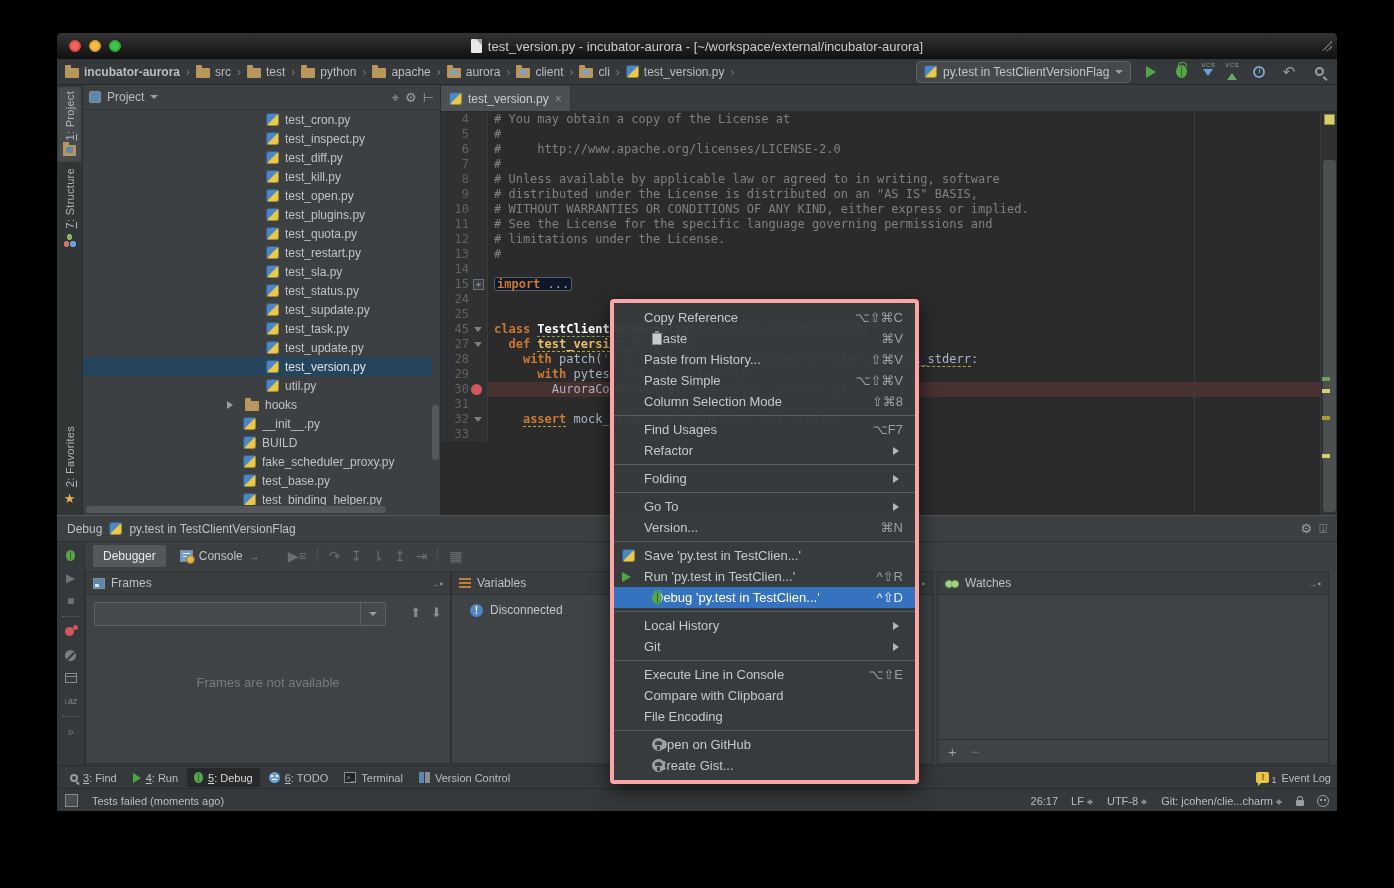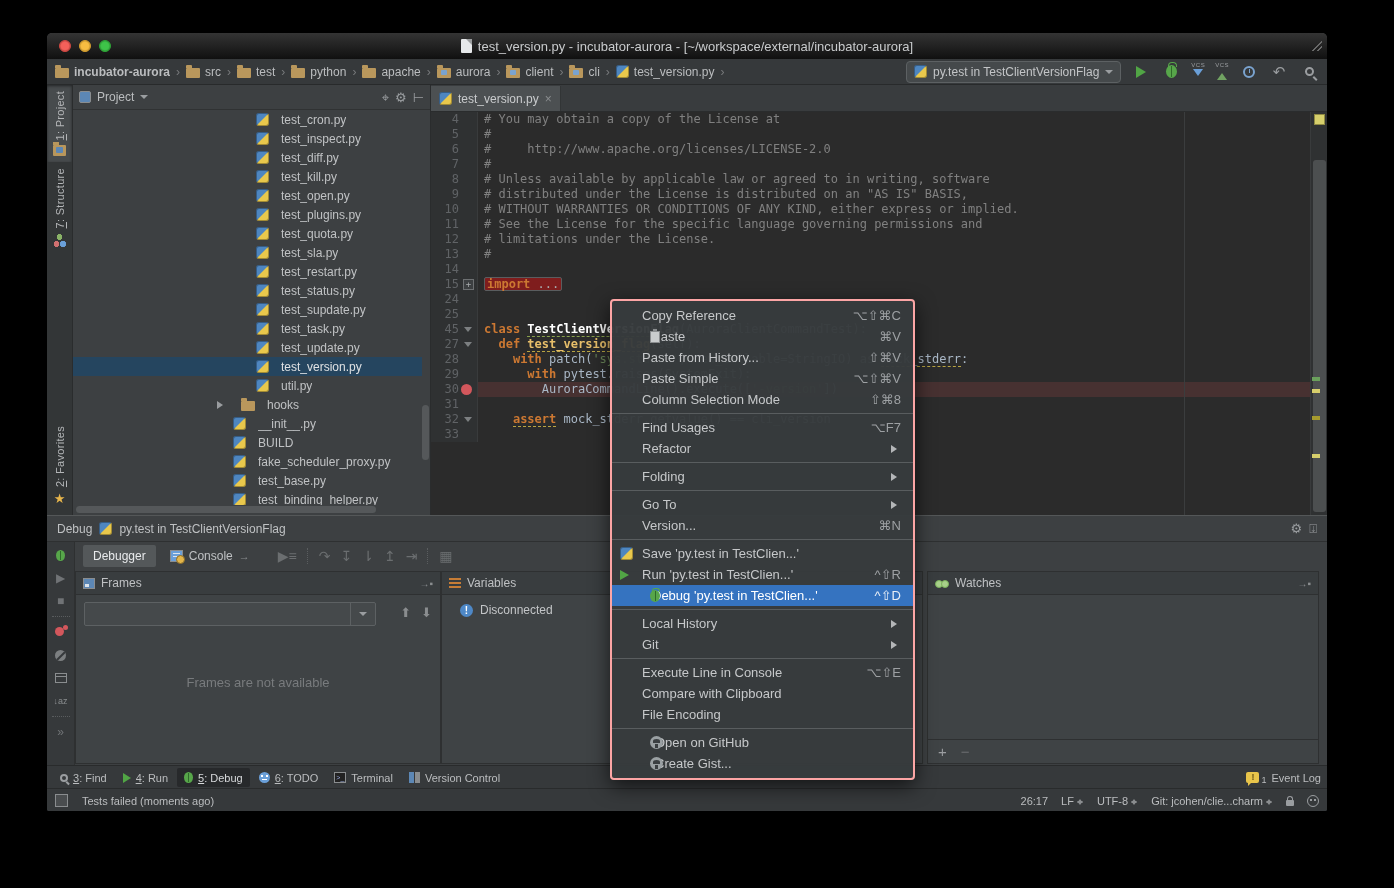--- a/index.html
+++ b/index.html
@@ -1,18 +1,18 @@
 <!DOCTYPE html>
 <html><head>
 <meta charset="utf-8">
 <style>
   html,body{margin:0;padding:0;background:#000;}
   .screen{position:relative;width:1394px;height:888px;background:#000;overflow:hidden;
     font-family:"Liberation Sans",sans-serif;color:#bbbdbf;-webkit-font-smoothing:antialiased;}
-  .window{position:absolute;left:47px;top:33px;width:1280px;height:778px;background:#3d4042;
+  .window{position:absolute;left:57px;top:33px;width:1280px;height:778px;background:#3d4042;
     border-radius:5px 5px 2px 2px;overflow:hidden;box-shadow:0 10px 40px rgba(0,0,0,.8);}
 
   
   .titlebar{position:absolute;left:0;top:0;right:0;height:26px;
     background:linear-gradient(#343434,#101010);border-bottom:1px solid #000;}
   .traffic{position:absolute;left:12px;top:7px;display:flex;gap:8px;}
   .tl{width:12px;height:12px;border-radius:50%;box-shadow:inset 0 0 1px rgba(0,0,0,.6);}
   .tl.red{background:#f4605a;border:1px solid #ce4640;box-sizing:border-box;}
   .tl.yel{background:#f8bd41;border:1px solid #d39c2c;box-sizing:border-box;}
   .tl.grn{background:#3ec449;border:1px solid #2da335;box-sizing:border-box;}
@@ -73,21 +73,21 @@
   .i-projicon::before{content:"";position:absolute;top:-3px;left:0;width:6px;height:3px;background:#b9975c;}
   .i-projicon::after{content:"";position:absolute;left:3px;top:2px;width:7px;height:6px;background:#5c87b5;border-radius:1px;}
 
   .project-panel{position:absolute;left:26px;top:0;bottom:0;width:357px;background:#3d4042;border-right:1px solid #2a2c2d;}
   .pp-header{height:24px;background:#3d4042;border-bottom:1px solid #303233;display:flex;align-items:center;
     padding:0 6px;gap:6px;font-size:12px;color:#bbbdbf;}
   .pp-ticon{width:12px;height:12px;background:#5c87b5;border:1px solid #8a8d8f;border-radius:2px;box-sizing:border-box;}
   .pp-spacer{flex:1;}
   .hdr-ic{color:#9a9da0;font-size:13px;cursor:pointer;line-height:1;}
   #tree{position:absolute;left:0;top:25px;right:8px;bottom:10px;overflow:hidden;}
-  .tree-row{display:flex;align-items:center;gap:12px;height:19px;font-size:12px;color:#c0c2c4;cursor:pointer;white-space:nowrap;text-align:center;}
+  .tree-row{display:flex;align-items:center;gap:6px;height:19px;font-size:12px;color:#c0c2c4;cursor:pointer;white-space:nowrap;text-align:center;}
   .tree-row.selected{background:#25455f;color:#dfe1e3;}
   .tri{width:0;height:0;border:4px solid transparent;border-left:6px solid #9a9da0;margin-right:2px;}
   .tlabel{overflow:hidden;}
   .pp-hscroll{position:absolute;left:3px;bottom:2px;width:300px;height:7px;background:#55585a;border-radius:4px;cursor:pointer;}
   .pp-vscroll{position:absolute;right:1px;top:320px;width:7px;height:55px;background:#55585a;border-radius:4px;cursor:pointer;}
 
   
   .editor{position:absolute;left:384px;top:0;right:0;bottom:0;background:#2b2b2b;}
   .tabbar{height:26px;background:#393c3e;border-bottom:1px solid #2a2c2d;display:flex;align-items:flex-end;}
   .tab{display:flex;align-items:center;gap:6px;height:25px;padding:0 8px;background:#4c5052;
@@ -107,21 +107,21 @@
   .bp-dot{position:absolute;left:30px;top:2px;width:11px;height:11px;border-radius:50%;background:#d3575c;cursor:pointer;z-index:2;}
   .tok-com{color:#808080;}
   .tok-kw{color:#cc7832;font-weight:bold;}
   .tok-kwwarn{color:#cc7832;font-weight:bold;border-bottom:1px dashed #b8a342;}
   .tok-txt{color:#a9b7c6;}
   .tok-str{color:#6a8759;}
   .tok-cls{color:#ffffff;font-weight:bold;border-bottom:1px dashed #88a04b;}
   .tok-fn{color:#e8bf6a;font-weight:bold;border-bottom:1px dashed #b8a342;}
   .tok-warn{color:#a9b7c6;border-bottom:1px dashed #b8a342;}
   .tok-fold{color:#a9acae;}
-  .foldbox{display:inline-block;background:#7f1d1d;border:1px solid #5a5d5f;border-radius:2px;padding:0 2px;line-height:12px;}
+  .foldbox{display:inline-block;background:#0f172a;border:1px solid #5a5d5f;border-radius:2px;padding:0 2px;line-height:12px;}
   .margin-guide{position:absolute;left:753px;top:27px;bottom:0;width:1px;background:#3b3d3e;}
   .scrollstrip{position:absolute;right:0;top:27px;bottom:0;width:16px;background:#2f3132;border-left:1px solid #393b3c;}
   .file-status{position:absolute;right:2px;top:2px;width:11px;height:11px;background:#d6cf6c;border:1px solid #8f8a43;box-sizing:border-box;cursor:pointer;}
   .strip-thumb{position:absolute;right:1px;top:48px;width:13px;height:352px;background:#57595b;opacity:.75;border-radius:3px;cursor:pointer;}
   .mark{position:absolute;left:1px;width:8px;height:4px;}
 
   
   .debugwin{position:absolute;left:0;top:482px;right:0;height:250px;background:#3d4042;border-top:1px solid #545758;}
   .dbg-header{height:25px;border-bottom:1px solid #2e3031;display:flex;align-items:center;gap:7px;padding:0 10px;font-size:12px;color:#bfc1c3;}
   .dbg-hspacer{flex:1;}
@@ -205,21 +205,21 @@
   .updown{position:relative;width:7px;height:10px;display:inline-block;}
   .updown::before{content:"";position:absolute;left:0;top:0;border:3px solid transparent;border-bottom:4px solid #8a8d8f;}
   .updown::after{content:"";position:absolute;left:0;bottom:-2px;border:3px solid transparent;border-top:4px solid #8a8d8f;}
   .i-lock{position:relative;width:8px;height:6px;background:#9a9da0;margin-top:4px;border-radius:1px;}
   .i-lock::before{content:"";position:absolute;left:1px;top:-4px;width:4px;height:4px;border:1.5px solid #9a9da0;border-bottom:none;border-radius:3px 3px 0 0;}
   .i-hector{width:12px;height:12px;border-radius:50%;border:1.5px solid #9a9da0;box-sizing:border-box;position:relative;}
   .i-hector::before{content:"";position:absolute;left:2px;top:3px;width:2px;height:2px;background:#9a9da0;box-shadow:4px 0 0 #9a9da0;}
 
   
   .context-menu{position:absolute;left:610px;top:299px;width:301px;background:rgba(55,59,61,.97);
-    border:2px solid #fca5a5;border-radius:4px;box-shadow:0 6px 20px rgba(0,0,0,.65);padding:4px 0;z-index:50;font-size:13px;}
+    border:4px solid #fca5a5;border-radius:4px;box-shadow:0 6px 20px rgba(0,0,0,.65);padding:4px 0;z-index:50;font-size:13px;}
   .mitem{position:relative;display:flex;align-items:center;height:21px;padding:0 12px 0 30px;color:#c6c8ca;cursor:pointer;}
   .mitem.msel{background:#3573c0;color:#fff;}
   .mitem.msel .mshort{color:#e8eef6;}
   .mlabel{flex:1;white-space:nowrap;overflow:hidden;}
   .mshort{color:#9da0a3;margin-left:18px;white-space:nowrap;}
   .marrow{width:0;height:0;border:4px solid transparent;border-left:6px solid #b4b6b8;margin-left:18px;}
   .micon{position:absolute;left:8px;}
   .i-paste{position:relative;width:10px;height:12px;background:#c9cccd;border:1px solid #8a8d8f;box-sizing:border-box;}
   .i-paste::before{content:"";position:absolute;left:2px;top:-3px;width:4px;height:3px;background:#8a8d8f;}
   .i-run-m{width:0;height:0;border-left:9px solid #51a545;border-top:5.5px solid transparent;border-bottom:5.5px solid transparent;}
@@ -381,25 +381,25 @@
             <div class="tree-row" style="padding-left: 183px;">
               <span class="ci i-py"></span>
               <span class="tlabel">test_plugins.py</span>
             </div>
             <div class="tree-row" style="padding-left: 183px;">
               <span class="ci i-py"></span>
               <span class="tlabel">test_quota.py</span>
             </div>
             <div class="tree-row" style="padding-left: 183px;">
               <span class="ci i-py"></span>
+              <span class="tlabel">test_restart.py</span>
+            </div>
+            <div class="tree-row" style="padding-left: 183px;">
+              <span class="ci i-py"></span>
               <span class="tlabel">test_sla.py</span>
-            </div>
-            <div class="tree-row" style="padding-left: 183px;">
-              <span class="ci i-py"></span>
-              <span class="tlabel">test_restart.py</span>
             </div>
             <div class="tree-row" style="padding-left: 183px;">
               <span class="ci i-py"></span>
               <span class="tlabel">test_status.py</span>
             </div>
             <div class="tree-row" style="padding-left: 183px;">
               <span class="ci i-py"></span>
               <span class="tlabel">test_supdate.py</span>
             </div>
             <div class="tree-row" style="padding-left: 183px;">

